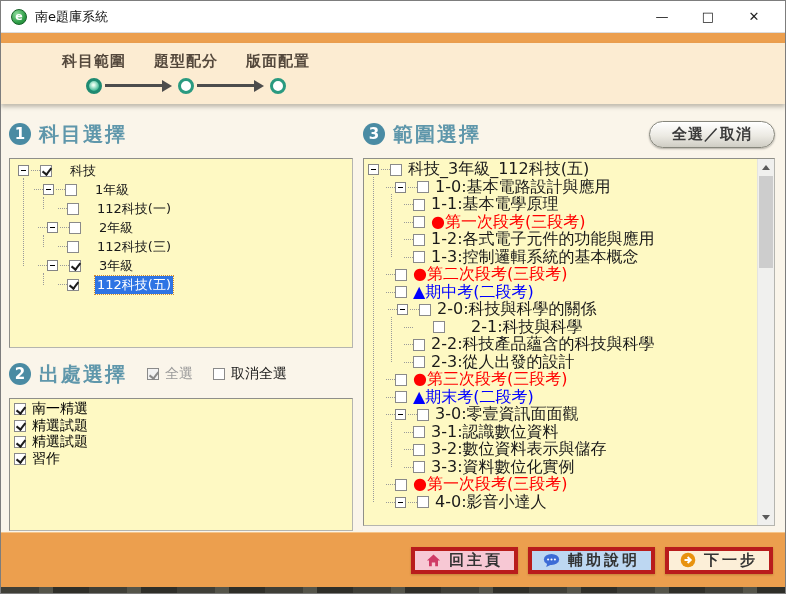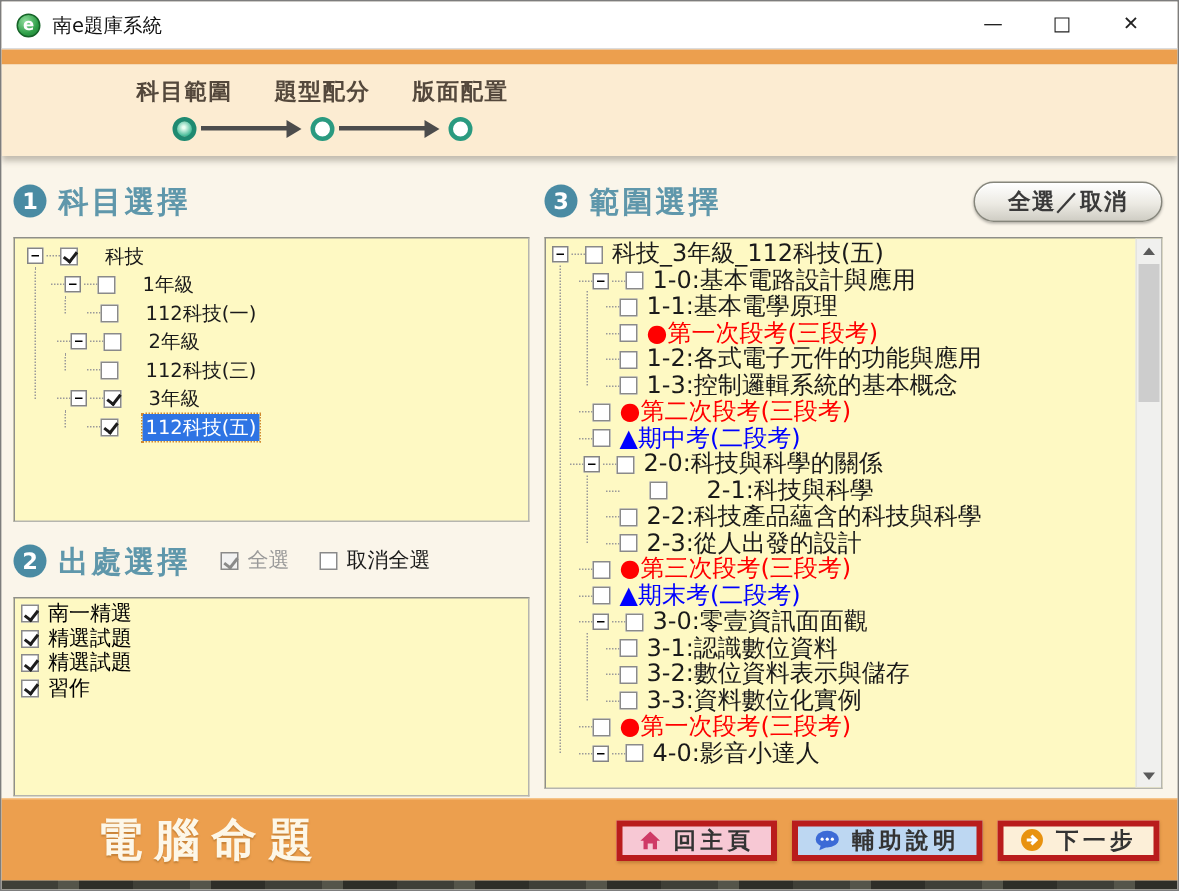--- a/index.html
+++ b/index.html
@@ -10,21 +10,21 @@
 
 .titlebar{height:32px;background:#fff;display:flex;align-items:center;padding:0 10px;border-bottom:1px solid #dcdcdc}
 .app-icon{width:16px;height:16px;border-radius:50%;background:radial-gradient(circle at 35% 30%,#8fdd9c,#2e9e47 62%,#1d7a33);border:1px solid #166328;color:#fff;font-size:11px;font-weight:bold;display:flex;align-items:center;justify-content:center;margin-right:8px;flex:none}
 .titlebar .title{font-size:13px;color:#111;flex:1}
 .win-controls{display:flex;gap:16px;margin-right:6px}
 .win-btn{width:30px;height:24px;display:flex;align-items:center;justify-content:center;font-size:13px;color:#222;cursor:default}
 
 
 .orange-strip{height:10px;background:var(--orange,#ec9f4e)}
 .steps-area{height:61px;background:var(--step-bg,#fcecd2);position:relative;box-shadow:0 3px 4px rgba(125,118,104,.45)}
-.steps{position:absolute;left:76px;top:9px;width:276px}
+.steps{position:absolute;left:47px;top:9px;width:276px}
 .step-labels{display:flex}
 .step-label{width:92px;text-align:center;font-size:15px;font-weight:bold;color:#54483c;letter-spacing:1px}
 .step-track{position:relative;height:26px;margin-top:3px}
 .step-circle{position:absolute;top:4px;width:16px;height:16px;border-radius:50%;background:#fff;border:3px solid var(--green,#2a9a80)}
 .step-circle.active{background:radial-gradient(circle at 45% 40%,#eafff2 10%,#35b38e 75%);border-color:#1f8a71}
 .c1{left:38px}.c2{left:130px}.c3{left:222px}
 .step-arrow{position:absolute;top:10px;height:3px;background:#4c4c4c}
 .a1{left:57px;width:58px}.a2{left:149px;width:58px}
 .step-arrow::after{content:"";position:absolute;right:-9px;top:-4.5px;border-left:10px solid #4c4c4c;border-top:6px solid transparent;border-bottom:6px solid transparent}
 
@@ -242,21 +242,21 @@
             <div class="trow" style="height: 17.5px; padding-left: 22px;">
               <span class="stub"></span>
               <span class="cbox"></span>
               <span class="tlabel" style="color: rgb(255, 0, 0);">●第二次段考(三段考)</span>
             </div>
             <div class="trow" style="height: 17.5px; padding-left: 22px;">
               <span class="stub"></span>
               <span class="cbox"></span>
               <span class="tlabel" style="color: rgb(0, 0, 255);">▲期中考(二段考)</span>
             </div>
-            <div class="trow" style="height: 17.5px; padding-left: 16px;">
+            <div class="trow" style="height: 17.5px; padding-left: 24px;">
               <span class="stub"></span>
               <span class="expander"></span>
               <span class="stub"></span>
               <span class="cbox"></span>
               <span class="tlabel">2-0:科技與科學的關係</span>
             </div>
             <div class="trow" style="height: 17.5px; padding-left: 40px; gap: 20px;">
               <span class="stub"></span>
               <span class="cbox"></span>
               <span class="tlabel">2-1:科技與科學</span>
@@ -324,21 +324,20 @@
           <div class="sb-btn sb-up"></div>
           <div class="sb-thumb"></div>
           <div class="sb-btn sb-down"></div>
         </div>
       </div>
     </div>
 
   </div>
 
   <div class="footer">
-    <div class="footer-title">電腦命題</div>
     <div class="footer-buttons">
       <div class="f-btn" style="background: rgb(247, 200, 212);">
         <span class="ic">
           <svg width="15" height="15" viewBox="0 0 16 16">
               <path d="M8 1.5 L15 8 H12.8 V14 H9.8 V10 H6.2 V14 H3.2 V8 H1 Z" fill="#cf3a66"></path>
             </svg>
         </span>
         <span>回主頁</span>
       </div>
       <div class="f-btn" style="background: rgb(189, 215, 242);">

